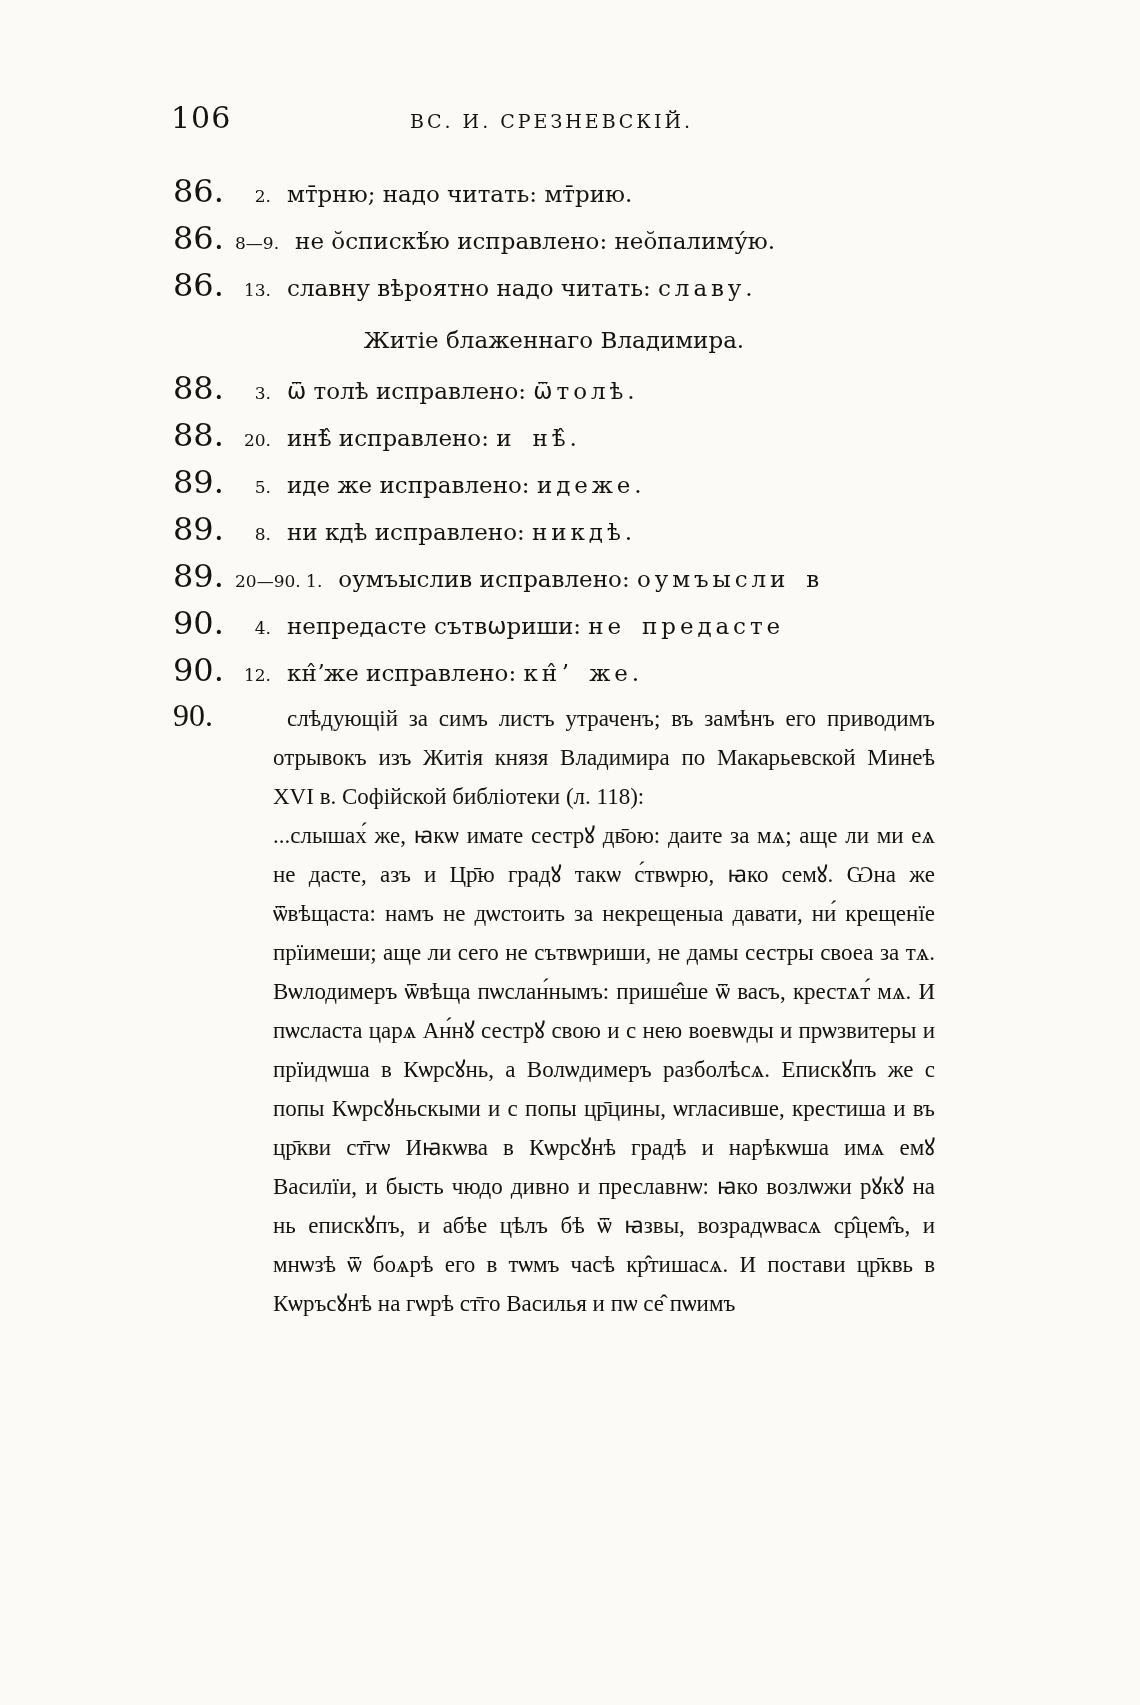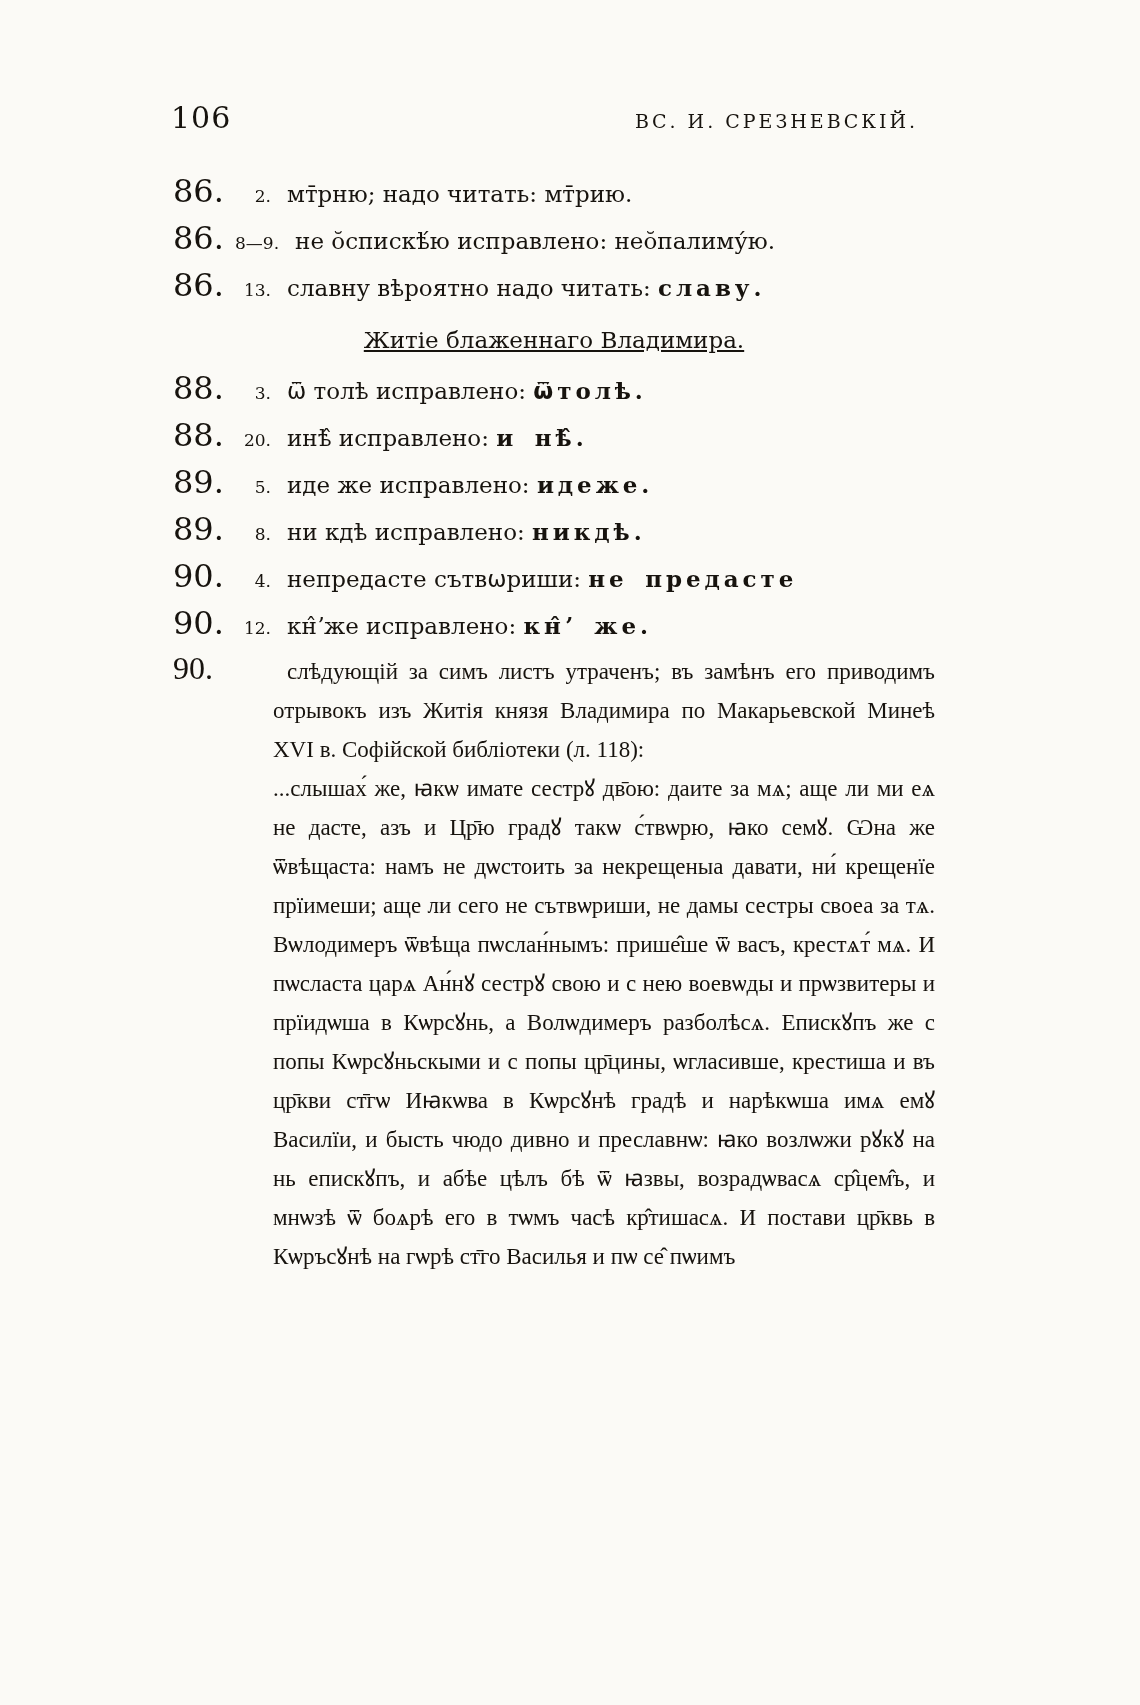--- a/index.html
+++ b/index.html
@@ -10,46 +10,46 @@
     font-family:"DejaVu Serif","DejaVu Sans",serif;
     position:relative;
     overflow:hidden;
   }
   .page { position:absolute; inset:0;margin-left:8px; }
   .pageno {
     position:absolute; left:163px; top:100px;
     font-size:30px; letter-spacing:1px;
   }
   .runhead {
-    position:absolute; left:165px; top:110px; width:745px;
-    text-align:right; font-size:19px; letter-spacing:3px;
+    position:absolute; left:171px; top:110px; width:745px;
+    text-align:center; font-size:19px; letter-spacing:3px;
   }
   .content {
     position:absolute; left:165px; top:170px; width:762px;
   }
   .entry {
     font-size:23px; line-height:42px;
     text-align:justify;
     padding-left:100px; text-indent:-100px;
     margin:0;
   }
   .entry.long { line-height:39px;font-family:Liberation Serif, serif; }
   .pn {
     display:inline-block; width:62px;
     font-size:32px; text-indent:0;
   }
   .ln {
     display:inline-block; min-width:36px; margin-right:16px;
     text-align:right; font-size:17px; text-indent:0;
     white-space:nowrap;
   }
-  .sp { letter-spacing:0.17em; word-spacing:0.25em;font-weight:bold; }
+  .sp { letter-spacing:0.17em; word-spacing:0.25em; }
   .heading {
     text-align:center; font-size:23px;
-    margin:14px 0 12px 0; line-height:30px;text-decoration:underline;
+    margin:14px 0 12px 0; line-height:30px;
   }
 </style>
 </head>
 <body>
 
 <div class="page">
 
   <div class="pageno">106</div>
   <div class="runhead">ВС. И. СРЕЗНЕВСКІЙ.</div>
 
@@ -65,20 +65,21 @@
 
 
     <div class="entry"><span class="pn">88.</span><span class="ln">3.</span><span>ѿ толѣ исправлено: </span><span class="sp">ѿтолѣ.</span></div>
 
     <div class="entry"><span class="pn">88.</span><span class="ln">20.</span><span>инѣ̂ исправлено: </span><span class="sp">и нѣ̂.</span></div>
 
     <div class="entry"><span class="pn">89.</span><span class="ln">5.</span><span>иде же исправлено: </span><span class="sp">идеже.</span></div>
 
     <div class="entry"><span class="pn">89.</span><span class="ln">8.</span><span>ни кдѣ исправлено: </span><span class="sp">никдѣ.</span></div>
 
+    <div class="entry"><span class="pn">89.</span><span class="ln">20—90. 1.</span><span>оумъыслив исправлено: </span><span class="sp">оумъысли в</span></div>
 
     <div class="entry"><span class="pn">90.</span><span class="ln">4.</span><span>непредасте сътвѡриши: </span><span class="sp">не предасте</span></div>
 
     <div class="entry"><span class="pn">90.</span><span class="ln">12.</span><span>кн̂ʼже исправлено: </span><span class="sp">кн̂ʼ же.</span></div>
 
     <div class="entry long"><span class="pn">90.</span><span class="ln"></span><span>слѣдующій за симъ листъ утраченъ; въ замѣнъ его приводимъ отрывокъ изъ Житія князя Владимира по Макарьевской Минеѣ XVI в. Софійской библіотеки (л. 118):</span><br><span>...слышах́ же, ꙗкѡ имате сестрꙋ дв̄ою: даите за мѧ; аще ли ми еѧ не дасте, азъ и Цр̄ю градꙋ такѡ с́твѡрю, ꙗко семꙋ. Ѡна же ѿвѣщаста: намъ не дѡстоить за некрещеныа давати, ни́ крещенїе прїимеши; аще ли сего не сътвѡриши, не дамы сестры своеа за тѧ. Вѡлодимеръ ѿвѣща пѡслан́нымъ: прише̂ше ѿ васъ, крестѧт́ мѧ. И пѡсласта царѧ Ан́нꙋ сестрꙋ свою и с нею воевѡды и прѡзвитеры и прїидѡша в Кѡрсꙋнь, а Волѡдимеръ разболѣсѧ. Епискꙋпъ же с попы Кѡрсꙋньскыми и с попы цр̄цины, ѡгласивше, крестиша и въ цр̄кви ст̄гѡ Иꙗкѡва в Кѡрсꙋнѣ градѣ и нарѣкѡша имѧ емꙋ Василїи, и бысть чюдо дивно и преславнѡ: ꙗко возлѡжи рꙋкꙋ на нь епискꙋпъ, и абѣе цѣлъ бѣ ѿ ꙗзвы, возрадѡвасѧ ср̂цем̂ъ, и мнѡзѣ ѿ боѧрѣ его в тѡмъ часѣ кр̂тишасѧ. И постави цр̄квь в Кѡръсꙋнѣ на гѡрѣ ст̄го Василья и пѡ се̂ пѡимъ</span></div>
 
   </div>
 </div>
 

